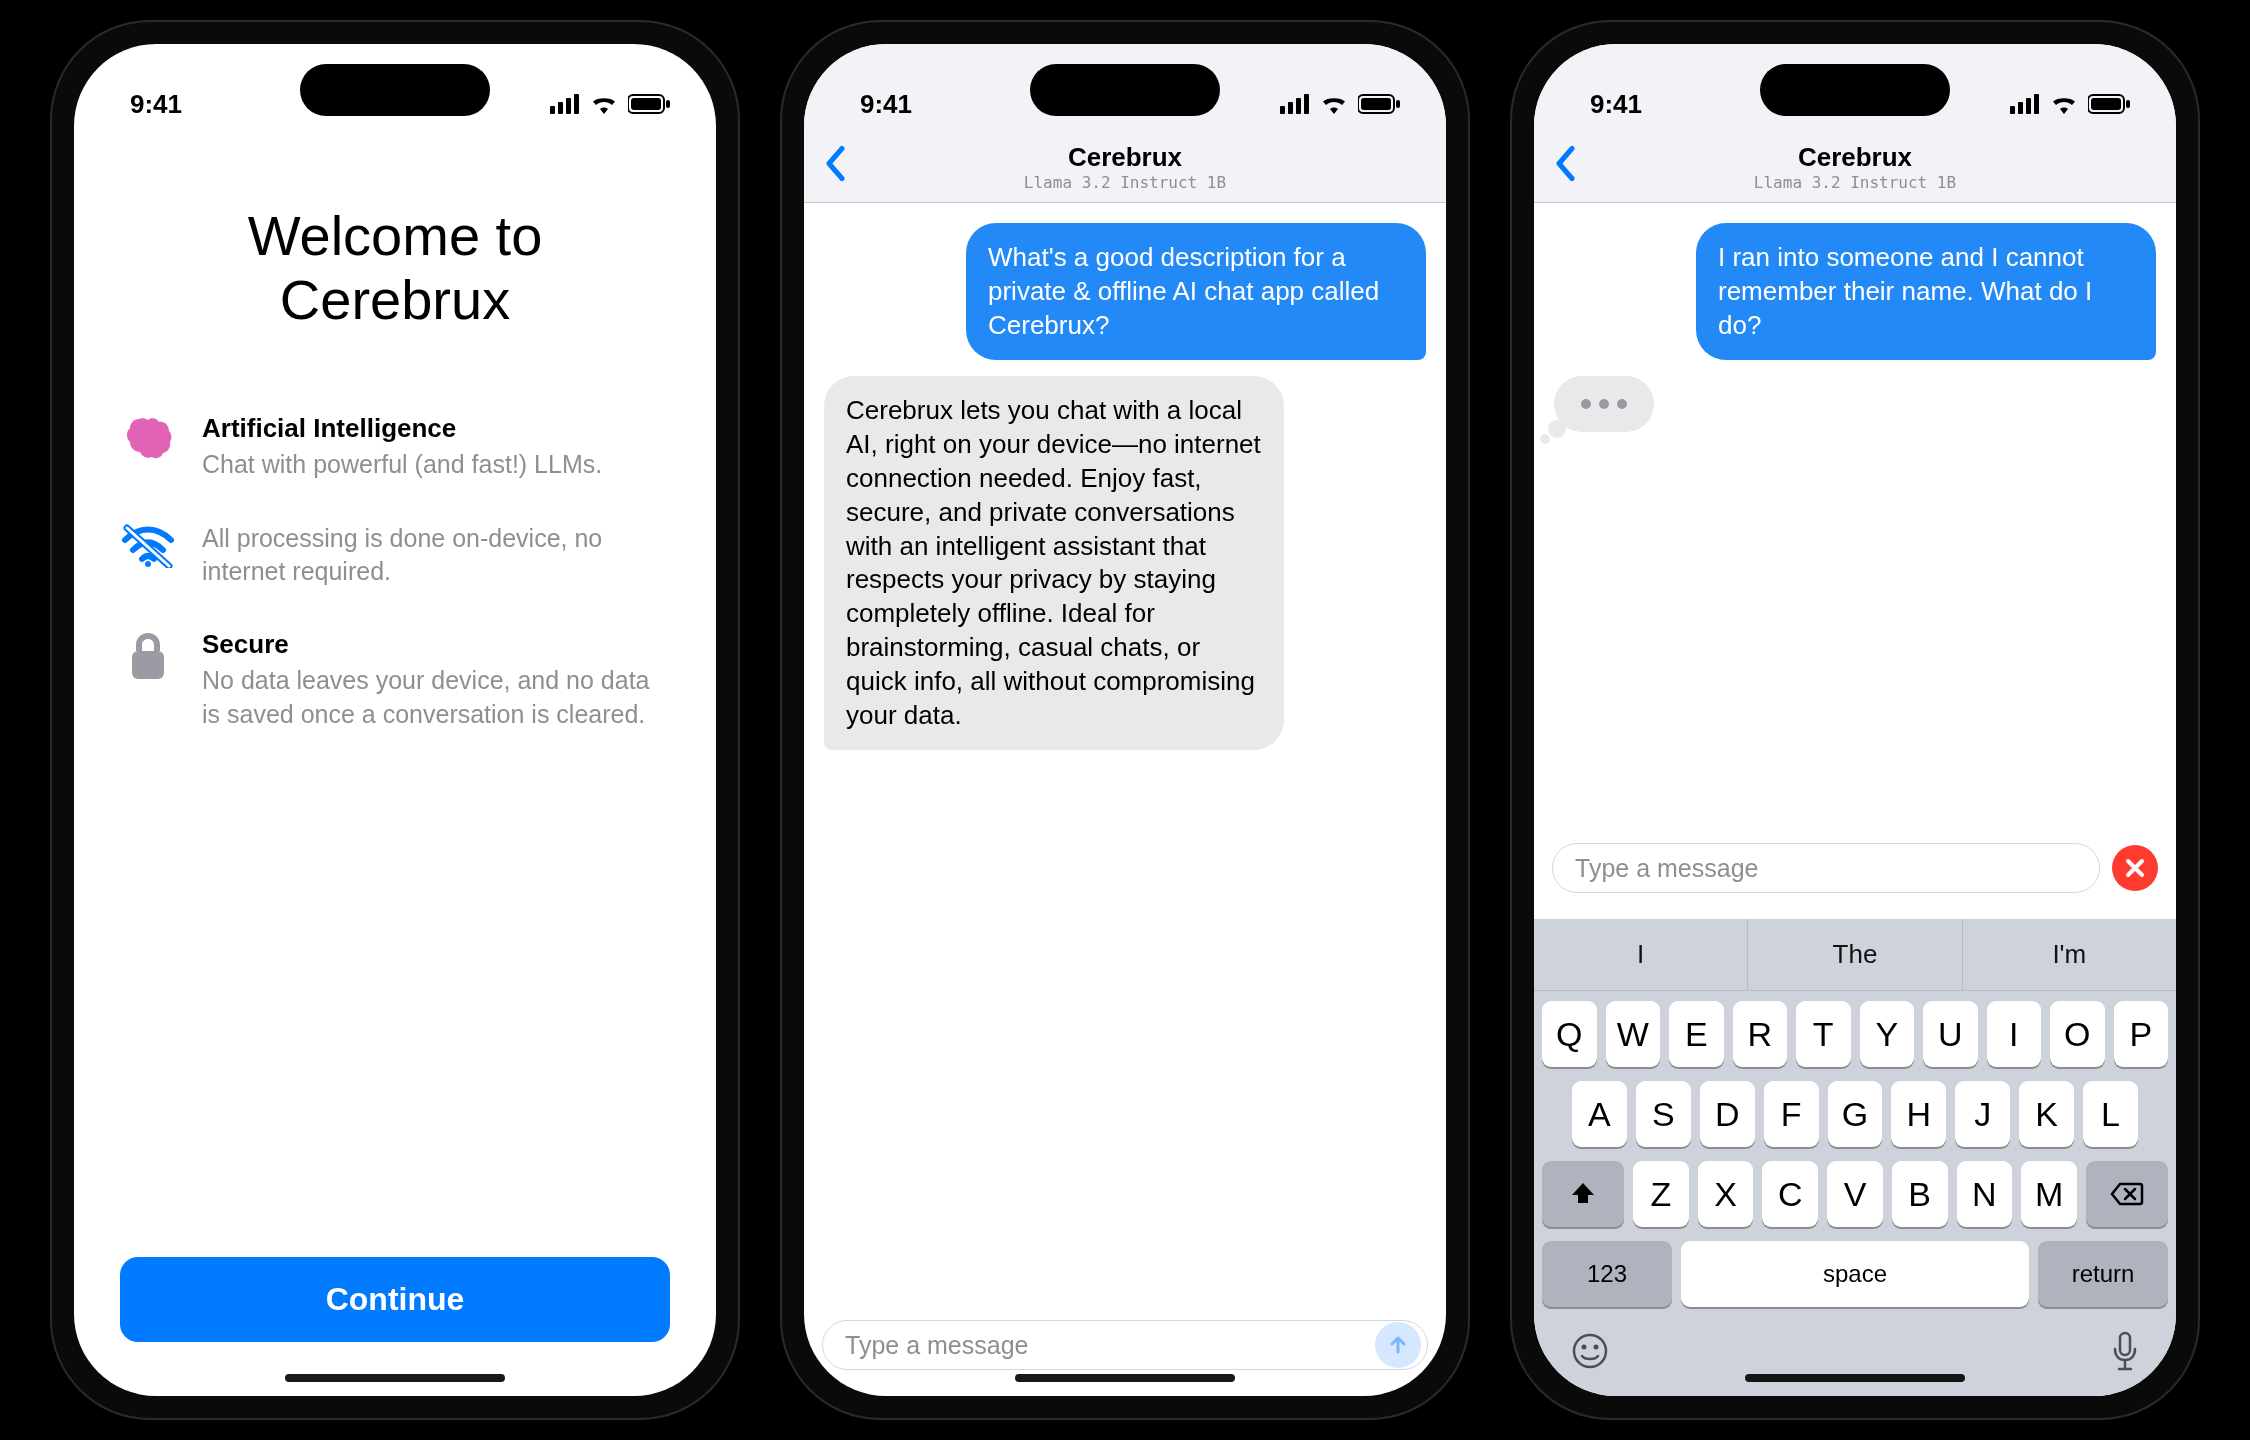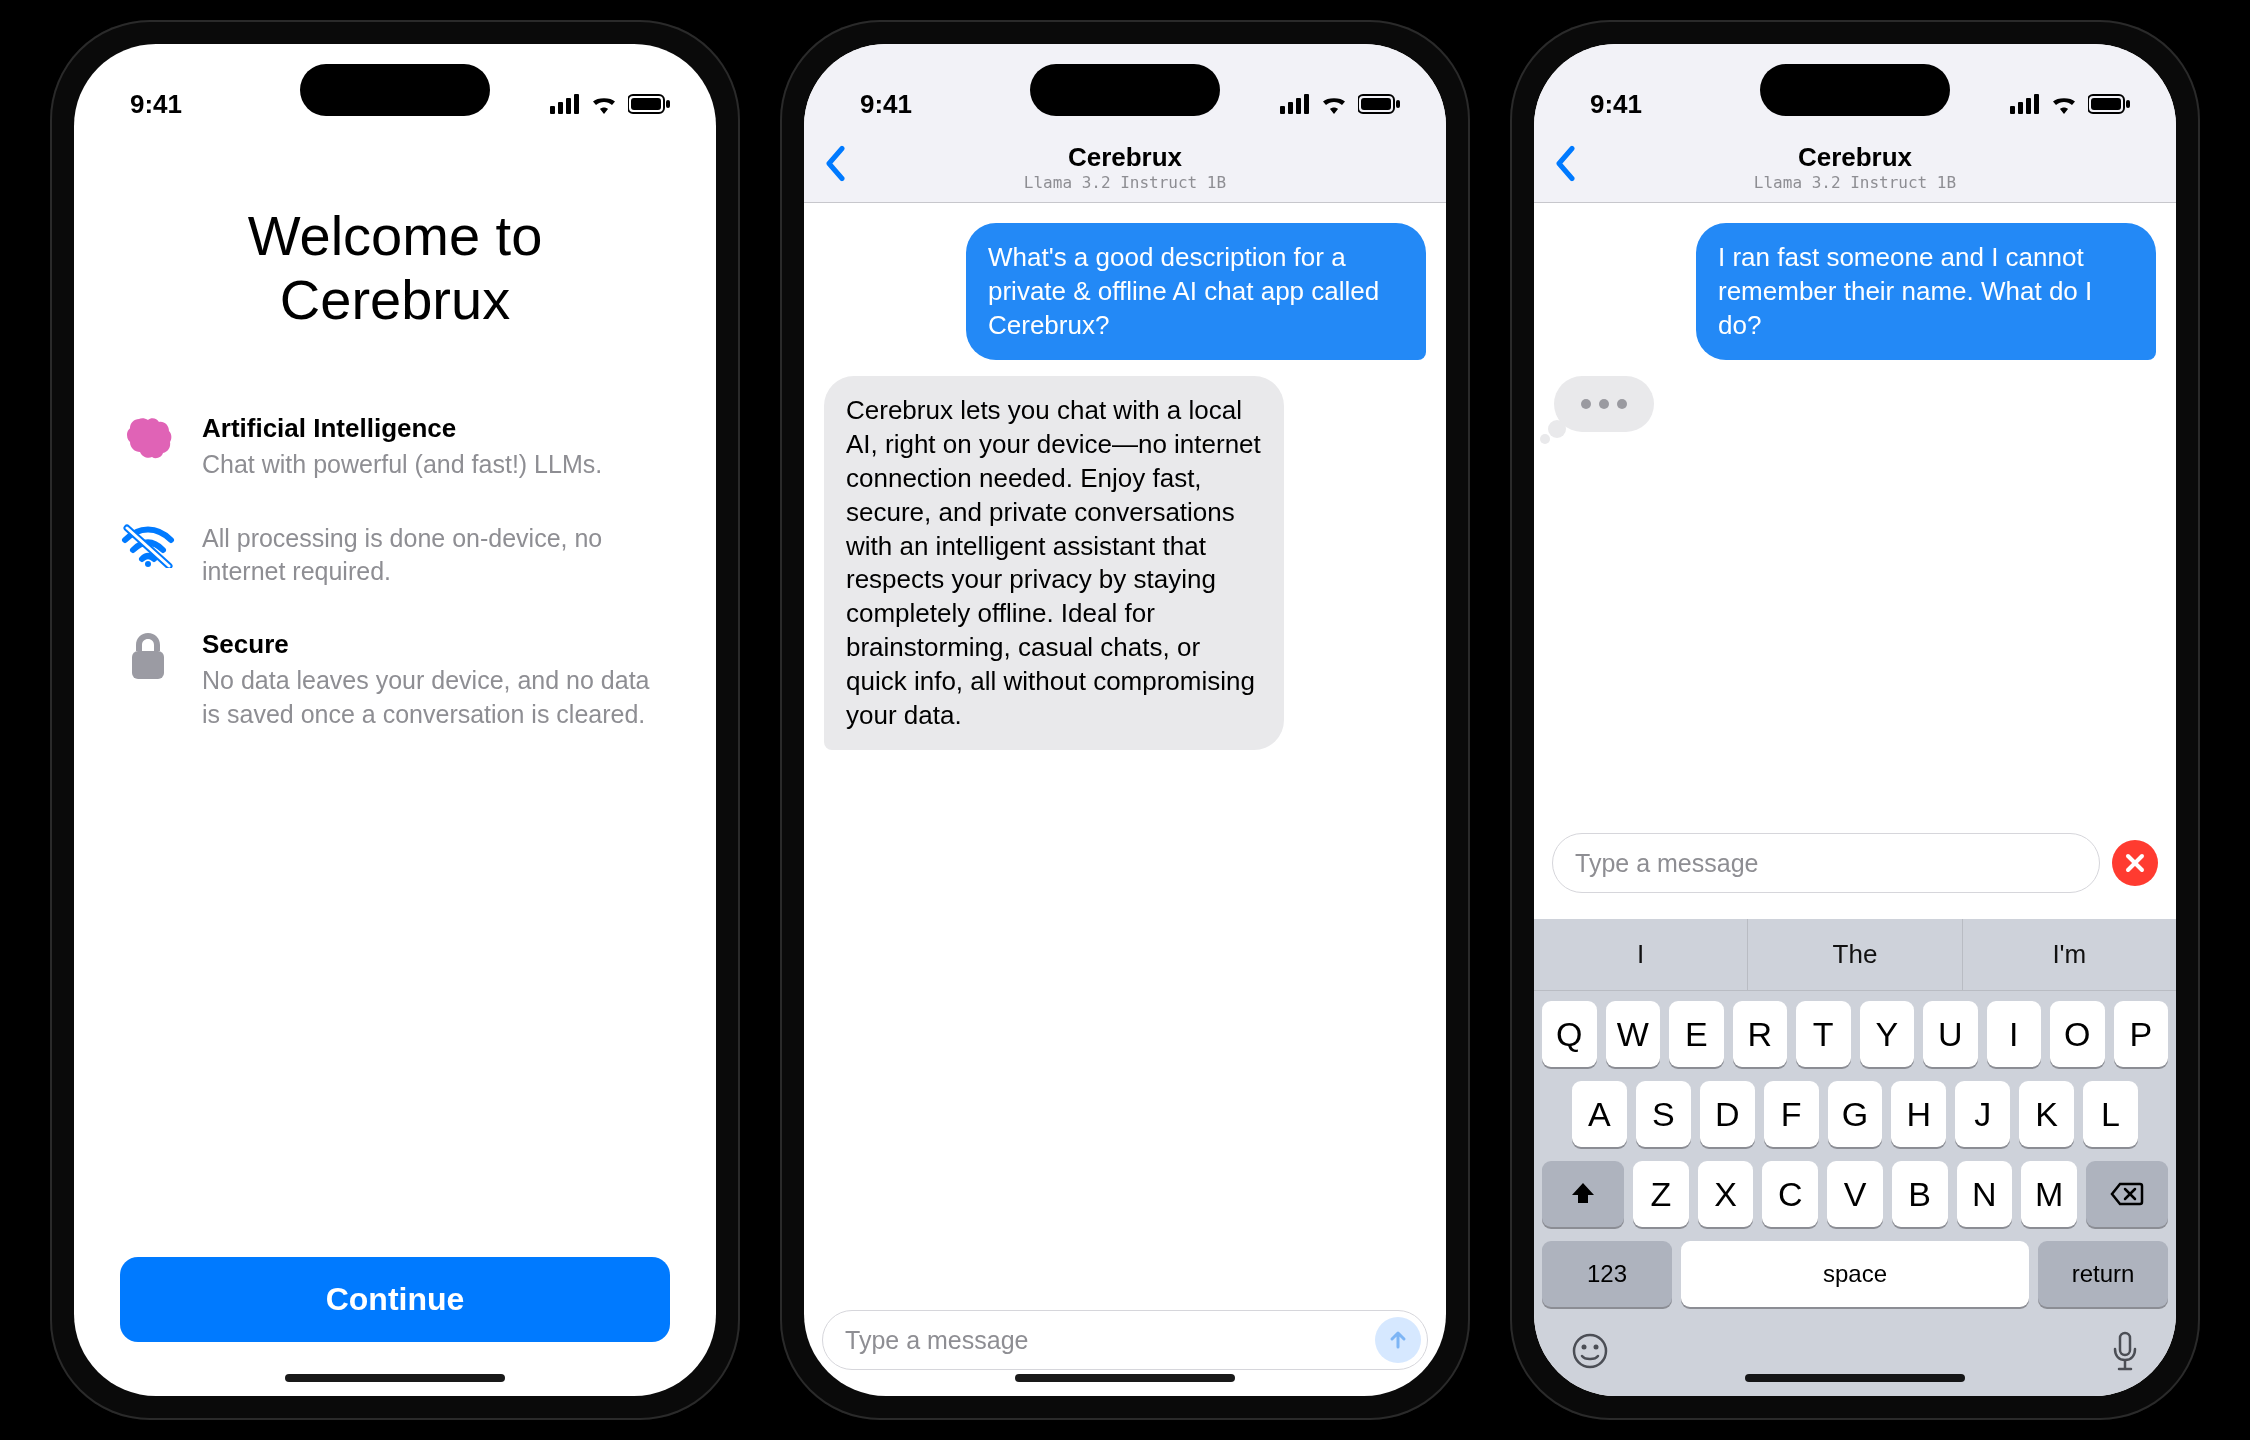--- a/index.html
+++ b/index.html
@@ -114,21 +114,21 @@
     content:""; position:absolute; left:-6px; bottom:-6px;
     width:18px;height:18px;border-radius:50%;background:var(--bubble-gray);
     box-shadow: -12px 10px 0 -4px var(--bubble-gray);
   }
   .typing .dot { width:10px;height:10px;border-radius:50%;background:#9a9aa0; }
 
   .composer {
     padding: 14px 18px 26px; display:flex; align-items:center; gap:12px;
   }
   .composer .field {
-    flex:1; height:60px; border:1.5px solid #d6d6db; border-radius:30px;
+    flex:1; height:50px; border:1.5px solid #d6d6db; border-radius:30px;
     display:flex;align-items:center; padding: 0 6px 0 20px; background:#fff;
   }
   .composer .field input {
     flex:1; border:none; outline:none; font-size:25px; color:#222; background:transparent;
   }
   .composer .field input::placeholder { color: var(--ios-subtext); }
   .sendbtn, .clearbtn {
     width:46px;height:46px;border-radius:50%;display:flex;align-items:center;justify-content:center;
   }
   .sendbtn { background:#d6e8ff; color:#7db5f5; margin-left:6px; font-size:26px; font-weight:700; }
@@ -328,21 +328,21 @@
               <polyline points="18,3 5,18 18,33" fill="none" stroke="#007AFF" stroke-width="5" stroke-linecap="round" stroke-linejoin="round"></polyline>
             </svg>
         </div>
         <div class="titlewrap">
           <div class="title">Cerebrux</div>
           <div class="subtitle">Llama 3.2 Instruct 1B</div>
         </div>
       </div>
 
       <div class="thread">
-        <div class="bubble sent">I ran fast someone and I cannot remember their name. What do I do?</div>
+        <div class="bubble sent">I ran into someone and I cannot remember their name. What do I do?</div>
         <div class="typing">
           <div class="dot"></div>
             <div class="dot"></div>
             <div class="dot"></div>
         </div>
       </div>
 
       <div class="composer">
         <div class="field">
           <input placeholder="Type a message" style="">

